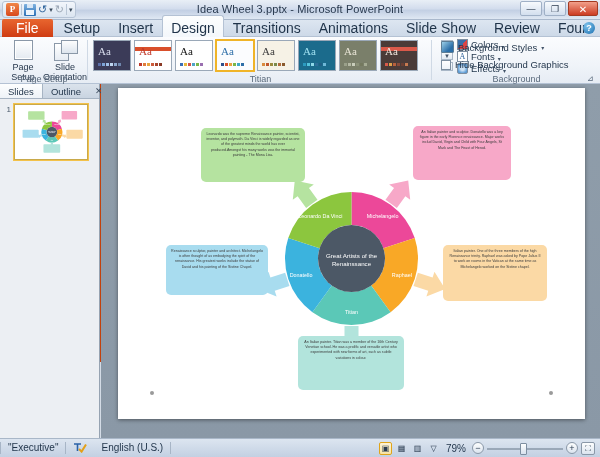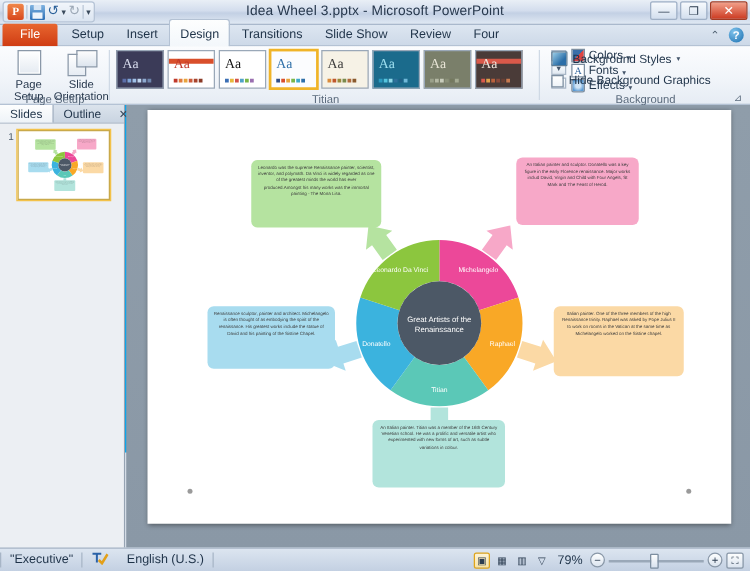--- a/index.html
+++ b/index.html
@@ -42,21 +42,21 @@
            font-size:9px; color:#2b3b4e; }
   .wbtn.close i{ color:#fff; font-size:10px; }
 
   
   .tabstrip{
     position:absolute; left:0; top:20px; width:600px; height:17px;
     background:linear-gradient(to bottom,#dde6f1,#cdd9e8);
     border-bottom:1px solid #b4c2d4;
   }
   .tabs{ display:flex; height:17px; align-items:flex-end; padding-left:2px; }
-  .tab{ padding:2px 9px 3px 9px; font-size:10px; color:#1f3349; cursor:default; line-height:12px;margin-top:44px;}
+  .tab{ padding:2px 9px 3px 9px; font-size:14px; color:#1f3349; cursor:default; line-height:12px;margin-top:44px;}
   .tab.file{
     background:linear-gradient(to bottom,#e8662f,#cf3c13); color:#fff; font-weight:normal;
     padding:3px 14px; border-radius:2px 2px 0 0; margin-right:2px;
   }
   .tab.active{
     background:linear-gradient(to bottom,#fdfefe,#f3f7fb); border:1px solid #b4c2d4; border-bottom:1px solid #fbfdfe;
     border-radius:3px 3px 0 0; padding:6px 8px 3px 8px; position:relative; top:1px;
   }
   .tabs-right{ position:absolute; right:5px; top:2px; display:flex; gap:5px; align-items:center;}
   .mini-ico{ width:12px;height:12px;border-radius:50%; }
@@ -108,21 +108,21 @@
   
   .g-bg{ left:433px; width:167px; }
   .bgcmd{ display:flex; align-items:center; gap:4px; font-size:9.5px; color:#1f3349; cursor:default; }
   .bgstyles{ position:absolute; left:8px; top:4px; }
   .bg-ico{ width:13px;height:12px; background:linear-gradient(135deg,#9ccfe8,#2b6ea8 70%); border:1px solid #5c7d96; border-radius:1px;}
   .hidebg{ position:absolute; left:8px; top:22px; }
   .chk{ width:10px;height:10px;border:1px solid #7d8ea0; background:linear-gradient(#fff,#eef3f8); }
   .dlg{ position:absolute; right:5px; bottom:1px; width:8px;height:8px; color:#5a6a7c; font-size:8px; line-height:8px;}
 
   
-  .workarea{ position:absolute; left:0; top:84px; width:600px; height:278px; background:#0ea5e9;padding-left:37px; }
+  .workarea{ position:absolute; left:0; top:84px; width:600px; height:278px; background:#c2410c;padding-left:37px; }
 
   .leftpane{ position:absolute; left:0; top:0; width:100px; height:354px; background:#e4e9ef;
              border-right:1px solid #96a3b2; }
   .lp-tabs{ display:flex; height:15px; background:linear-gradient(#dbe3ec,#c9d4e1); border-bottom:1px solid #a7b4c3;}
   .lp-tab{ flex:0 0 auto; padding:2px 8px; font-size:9.5px; color:#1f3349; cursor:default; line-height:11px;}
   .lp-tab.active{ background:linear-gradient(#fdfefe,#eef3f8); border-right:1px solid #a7b4c3;}
   .lp-close{ margin-left:auto; padding:2px 6px; font-size:9px; color:#3a4a5c; cursor:default;}
   .lp-body{ position:relative; height:339px; background:#eceff3; }
   .slidethumb-row{ display:flex; padding:5px 4px; gap:3px; }
   .sl-num{ font-size:8px; color:#4a5a6b; width:7px; text-align:right; padding-top:1px;}
@@ -193,20 +193,21 @@
     </div>
   </div>
 
   <div class="tabstrip">
     <div class="tabs">
       <div class="tab file">File</div>
       <div class="tab">Setup</div>
       <div class="tab">Insert</div>
       <div class="tab active">Design</div>
       <div class="tab">Transitions</div>
+      <div class="tab">Animations</div>
       <div class="tab">Slide Show</div>
       <div class="tab">Review</div>
       <div class="tab">Four</div>
     </div>
     <div class="tabs-right">
       <span class="minrib-ico">⌃</span>
       <span class="mini-ico help-ico">?</span>
     </div>
   </div>
 

